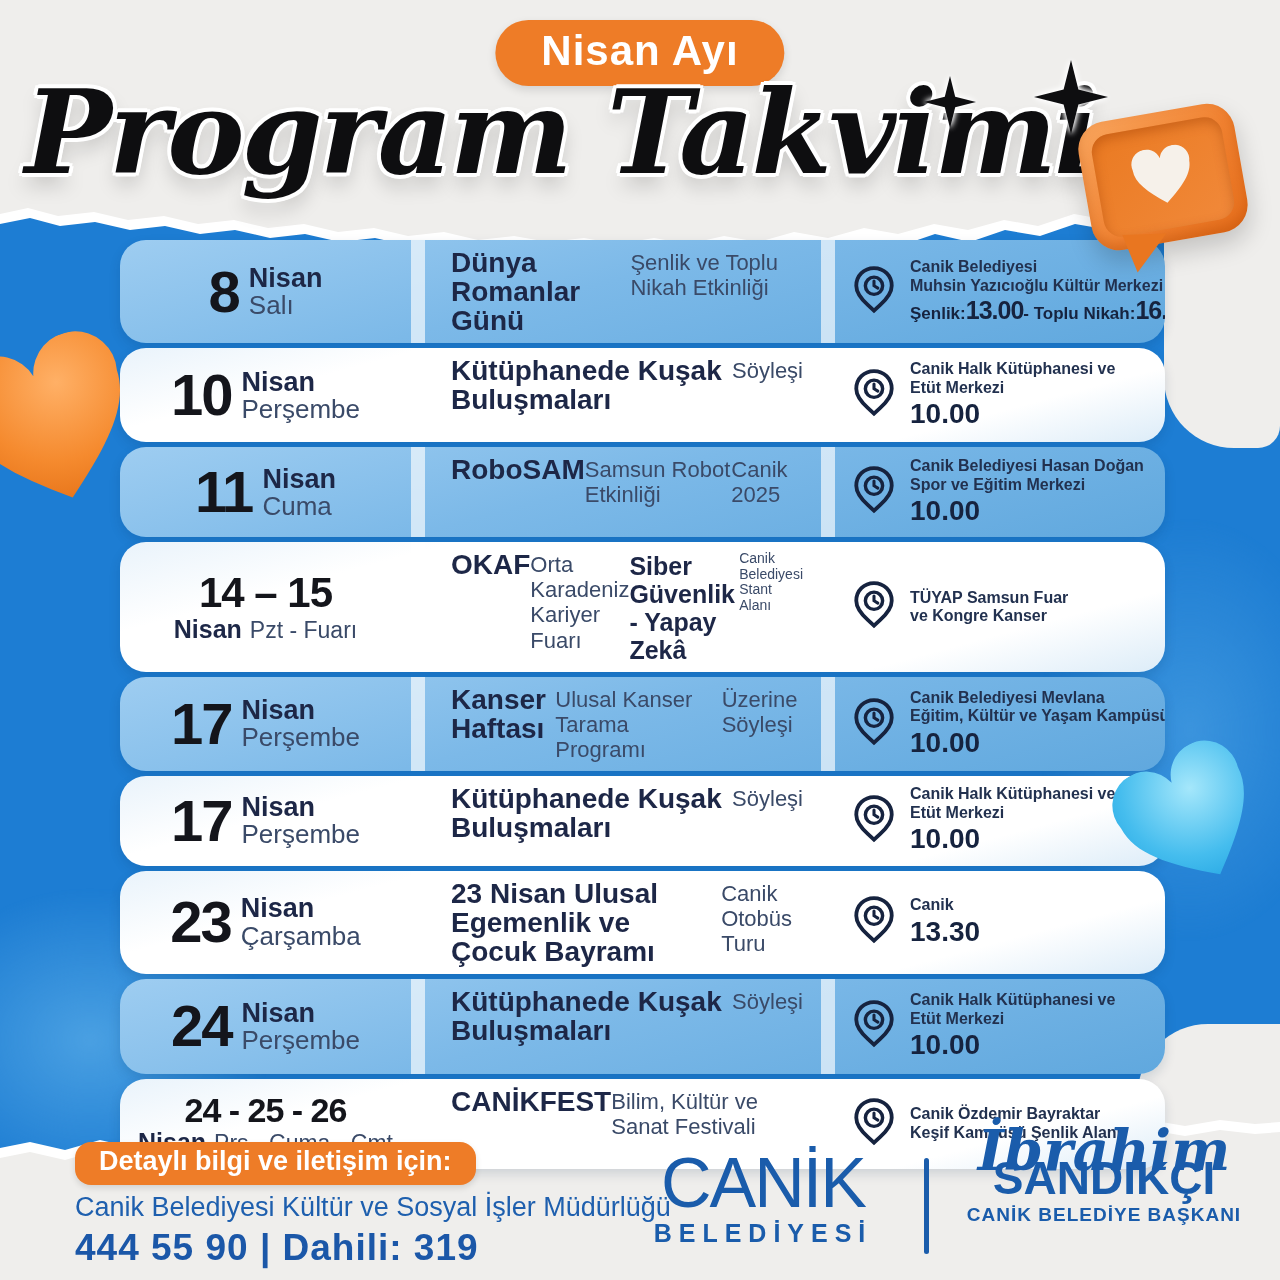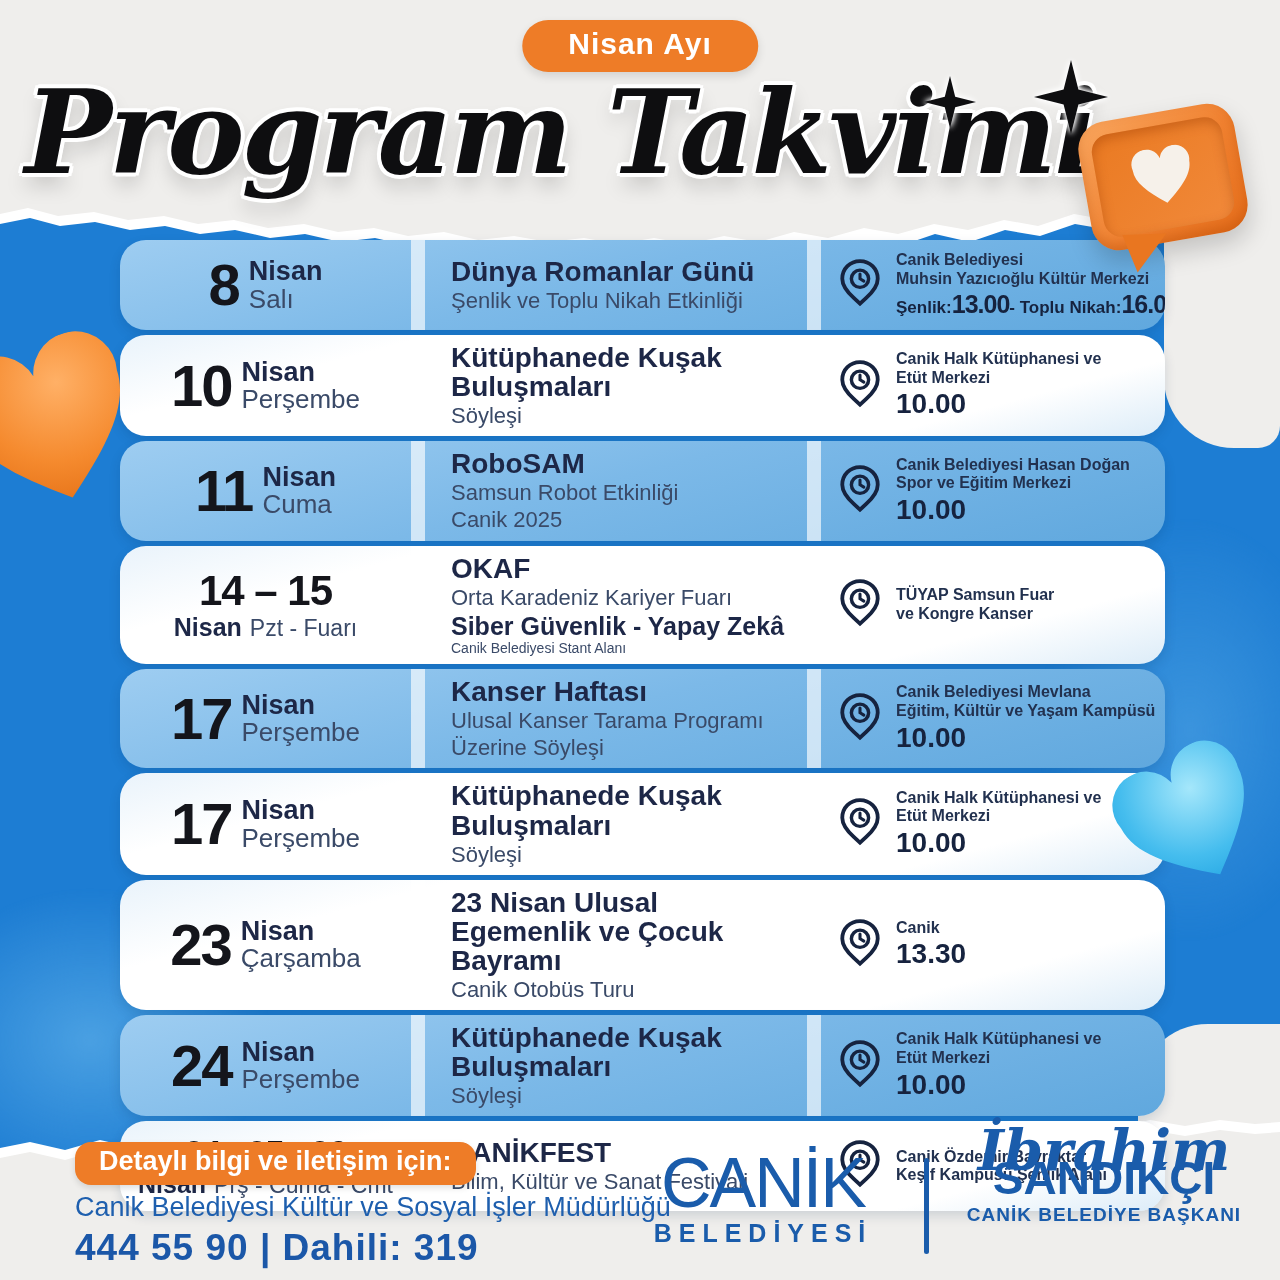--- a/index.html
+++ b/index.html
@@ -15,21 +15,21 @@
   
   .torn-top{position:absolute;top:0;left:0;z-index:2;}
   .torn-bottom{position:absolute;bottom:0;left:0;z-index:2;}
   .blob-tr{position:absolute;right:0;top:140px;width:116px;height:308px;
     background:#efeeec;border-radius:0 0 22px 70px;z-index:2;}
   .blob-br{position:absolute;right:0;bottom:136px;width:142px;height:120px;
     background:#efeeec;border-radius:70px 0 0 8px;z-index:2;}
 
   
   .month-badge{position:absolute;top:20px;left:50%;transform:translateX(-50%);
-    background:#ee7c27;color:#fff;font-weight:bold;font-size:30px;
+    background:#ee7c27;color:#fff;font-weight:bold;font-size:42px;
     padding:7px 46px 11px;border-radius:44px;z-index:3;letter-spacing:1px;
     box-shadow:0 4px 10px rgba(0,0,0,.12);}
   .main-title{position:absolute;top:64px;left:0;width:1120px;text-align:center;
     margin:0;z-index:3;font-family:"DejaVu Serif",serif;font-style:italic;
     font-weight:bold;font-size:116px;color:#0e0e10;letter-spacing:-3px;
     text-shadow:4px 0 0 #fff,-4px 0 0 #fff,0 4px 0 #fff,0 -4px 0 #fff,
       3px 3px 0 #fff,-3px -3px 0 #fff,3px -3px 0 #fff,-3px 3px 0 #fff,
       0 12px 20px rgba(0,0,0,.18);}
   .sparkle{position:absolute;z-index:3;}
   .sparkle svg{filter:drop-shadow(0 0 3px #fff) drop-shadow(0 0 2px #fff);}
@@ -70,22 +70,22 @@
     letter-spacing:-2px;}
   .date-side{display:flex;flex-direction:column;line-height:1.05;}
   .date-month{font-size:27px;font-weight:800;color:#1d2747;}
   .date-day{font-size:26px;font-weight:400;color:#3a4a68;}
   .date-stack .date-side{flex-direction:row;align-items:baseline;gap:8px;}
   .cell.date.date-stack{flex-direction:column;gap:2px;}
   .date-stack .date-big{font-size:42px;letter-spacing:-1px;}
   .date-stack.date-sm .date-big{font-size:34px;}
   .date-stack .date-month{font-size:25px;}
   .date-stack .date-day{font-size:23px;}
-  .cell.event{flex:0 0 352px;flex-direction:column;justify-content:center;
-    padding:8px 4px 8px 26px;}
+  .cell.event{flex:0 0 352px;flex-direction:row;justify-content:center;
+    padding:8px 18px 8px 26px;}
   .ev-title{font-size:28px;font-weight:800;color:#1d2747;line-height:1.04;}
   .ev-bold{font-size:25px;font-weight:800;color:#1d2747;line-height:1.12;margin-top:2px;}
   .ev-sub{font-size:22px;font-weight:400;color:#3a4a68;line-height:1.14;margin-top:2px;}
   .ev-note{font-size:14px;font-weight:500;color:#3a4a68;line-height:1.1;margin-top:1px;}
   .cell.venue{flex:1 1 auto;align-items:center;gap:13px;padding:8px 6px 8px 16px;}
   .pin-icon{flex:0 0 auto;}
   .venue-text{display:flex;flex-direction:column;line-height:1.16;}
   .v-line{font-size:16px;font-weight:600;color:#22314f;white-space:nowrap;}
   .v-time{font-size:28px;font-weight:800;color:#16233f;margin-top:1px;}
   .v-time-seg{display:flex;align-items:baseline;gap:0;margin-top:1px;white-space:nowrap;}

